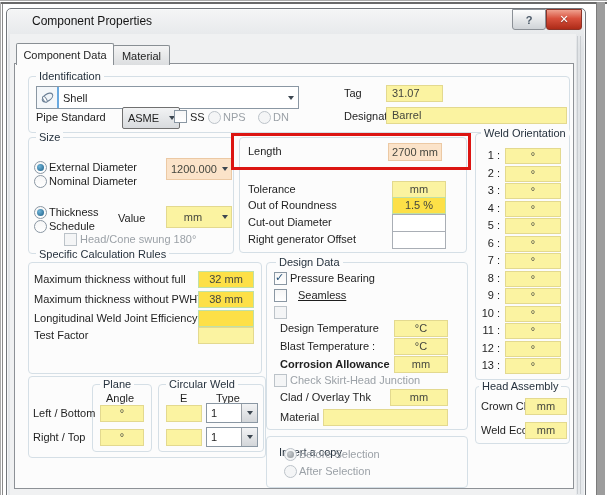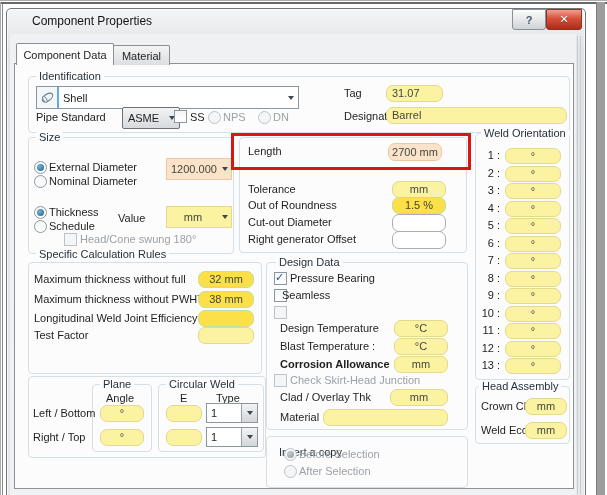--- a/index.html
+++ b/index.html
@@ -21,21 +21,21 @@
   .tab{position:absolute;display:flex;align-items:center;justify-content:center;
        border:1px solid #898f94;border-bottom:none;border-radius:2px 2px 0 0;}
   .tab.active{left:16px;top:43px;width:96px;height:21px;background:#fcfcfc;z-index:4;}
   .tab.inactive{left:113px;top:45px;width:55px;height:19px;background:linear-gradient(#f4f4f4,#dcdee0);z-index:3;}
   .tabpage{position:absolute;left:14px;top:63px;width:558px;height:424px;background:#fcfcfc;border:1px solid #8d9196;z-index:2;}
   
   .grp{position:absolute;border:1px solid #d5dfe6;border-radius:4px;z-index:3;}
   .cap{position:absolute;z-index:4;background:#fcfcfc;padding:0 3px;color:#26323e;white-space:nowrap;}
   .lbl{position:absolute;z-index:4;white-space:nowrap;line-height:13px;}
   .lbl.dis{color:#9ba1a7;}
-  .fld{position:absolute;z-index:4;text-align:center;color:#44463e;overflow:hidden;white-space:nowrap;border-radius:7px;}
+  .fld{position:absolute;z-index:4;text-align:center;color:#44463e;overflow:hidden;white-space:nowrap;}
   .fld.left{text-align:left;padding-left:5px;}
   .yellow{background:#fbf3a1;border:1px solid #e3d98f;}
   .green{background:#fde047;border:1px solid #bfe0a8;}
   .peach{background:#fbe3c9;border:1px solid #ecc9a4;}
   .white{background:#fff;border:1px solid #a9aeb5;}
   
   .cb{position:absolute;z-index:4;width:11px;height:11px;background:linear-gradient(#f6f6f6,#fff);border:1px solid #8a97a3;}
   .cb .mark{position:absolute;left:0px;top:-2px;color:#27537a;font-size:11px;font-weight:bold;}
   .cb.dis{border-color:#bcc3c9;background:#f4f5f6;}
   .rad{position:absolute;z-index:4;width:11px;height:11px;border-radius:50%;background:linear-gradient(#f6f6f6,#fff);border:1px solid #8a97a3;}
@@ -192,21 +192,21 @@
   <div class="fld yellow" style="left:198px;top:327px;width:54px;height:15px;line-height:15px;"></div>
 
   <div class="grp" style="left:266px;top:262px;width:200px;height:166px;"></div>
   <div class="cap" style="left:276px;top:256px;">Design Data</div>
 
   <div class="cb" style="left:274px;top:272px;">
       <span class="mark">✓</span>
     </div>
   <div class="lbl" style="left:290px;top:272px;">Pressure Bearing</div>
   <div class="cb" style="left:274px;top:289px;"></div>
-  <div class="lbl" style="left:282px;top:289px;">Seamless</div>
+  <div class="lbl" style="left:298px;top:289px;text-decoration:underline;">Seamless</div>
   <div class="cb dis" style="left:274px;top:306px;"></div>
 
   <div class="lbl" style="left:280px;top:322px;">Design Temperature</div>
   <div class="fld yellow" style="left:394px;top:320px;width:52px;height:15px;line-height:15px;">°C</div>
   <div class="lbl" style="left:280px;top:340px;">Blast Temperature :</div>
   <div class="fld yellow" style="left:394px;top:338px;width:52px;height:15px;line-height:15px;">°C</div>
   <div class="lbl" style="left:280px;top:358px;font-weight:bold;">Corrosion Allowance</div>
   <div class="fld yellow" style="left:394px;top:356px;width:52px;height:15px;line-height:15px;">mm</div>
 
   <div class="cb dis" style="left:274px;top:374px;"></div>

